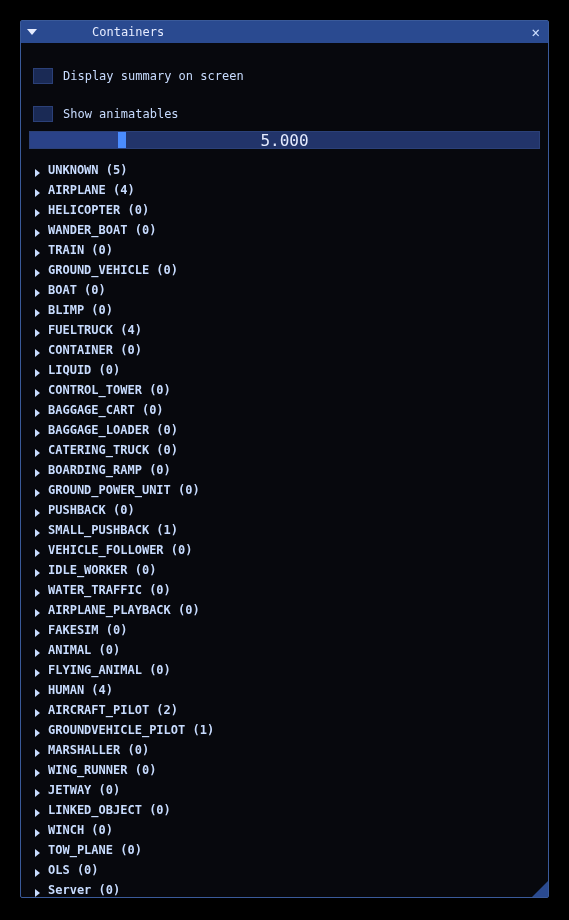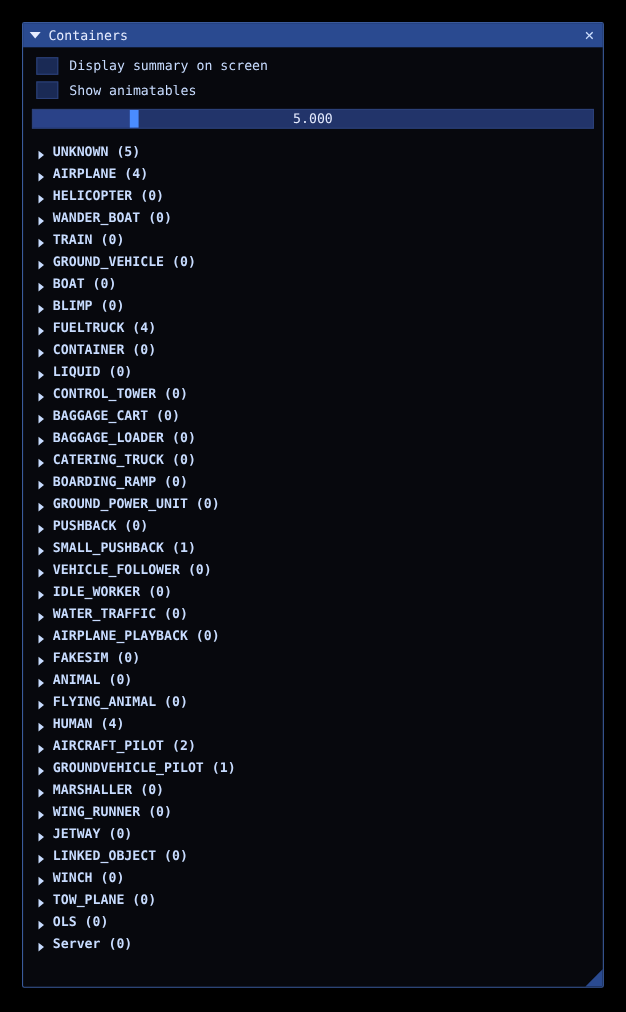--- a/index.html
+++ b/index.html
@@ -24,20 +24,21 @@
   }
   .titlebar {
     background: #2a4a90;
     height: 22px;
     display: flex;
     align-items: center;
     padding: 0 6px;
     color: #e6ecff;
     font-size: 12px;
     user-select: none;
+    gap: 48px;
   }
   .titlebar .tri {
     display: inline-block;
     width: 0; height: 0;
     border-left: 5px solid transparent;
     border-right: 5px solid transparent;
     border-top: 6px solid #e6ecff;
     margin-right: 7px;
   }
   .titlebar .title { flex: 1; }
@@ -52,20 +53,21 @@
     padding: 6px 8px 8px 8px;
     flex: 1;
     overflow: hidden;
   }
   .checkrow {
     display: flex;
     align-items: center;
     height: 22px;
     gap: 10px;
     padding-left: 4px;
+    margin-top: 16px;
   }
   .checkbox {
     width: 20px;
     height: 16px;
     background: #1a2a55;
     border: 1px solid #2b4078;
     cursor: pointer;
   }
   .checklabel { color: #c8dcff; }
   .slider-wrap {
@@ -89,21 +91,21 @@
     background: #4a8cff;
     left: calc(18% - 4px);
   }
   .slider-label {
     position: absolute;
     left: 0; right: 0; top: 0; bottom: 0;
     display: flex;
     align-items: center;
     justify-content: center;
     color: #e6ecff;
-    font-size: 12px;
+    font-size: 16px;
     pointer-events: none;
   }
   .tree {
     margin-top: 8px;
   }
   .tree-item {
     display: flex;
     align-items: flex-end;
     height: 20px;
     padding-left: 6px;

